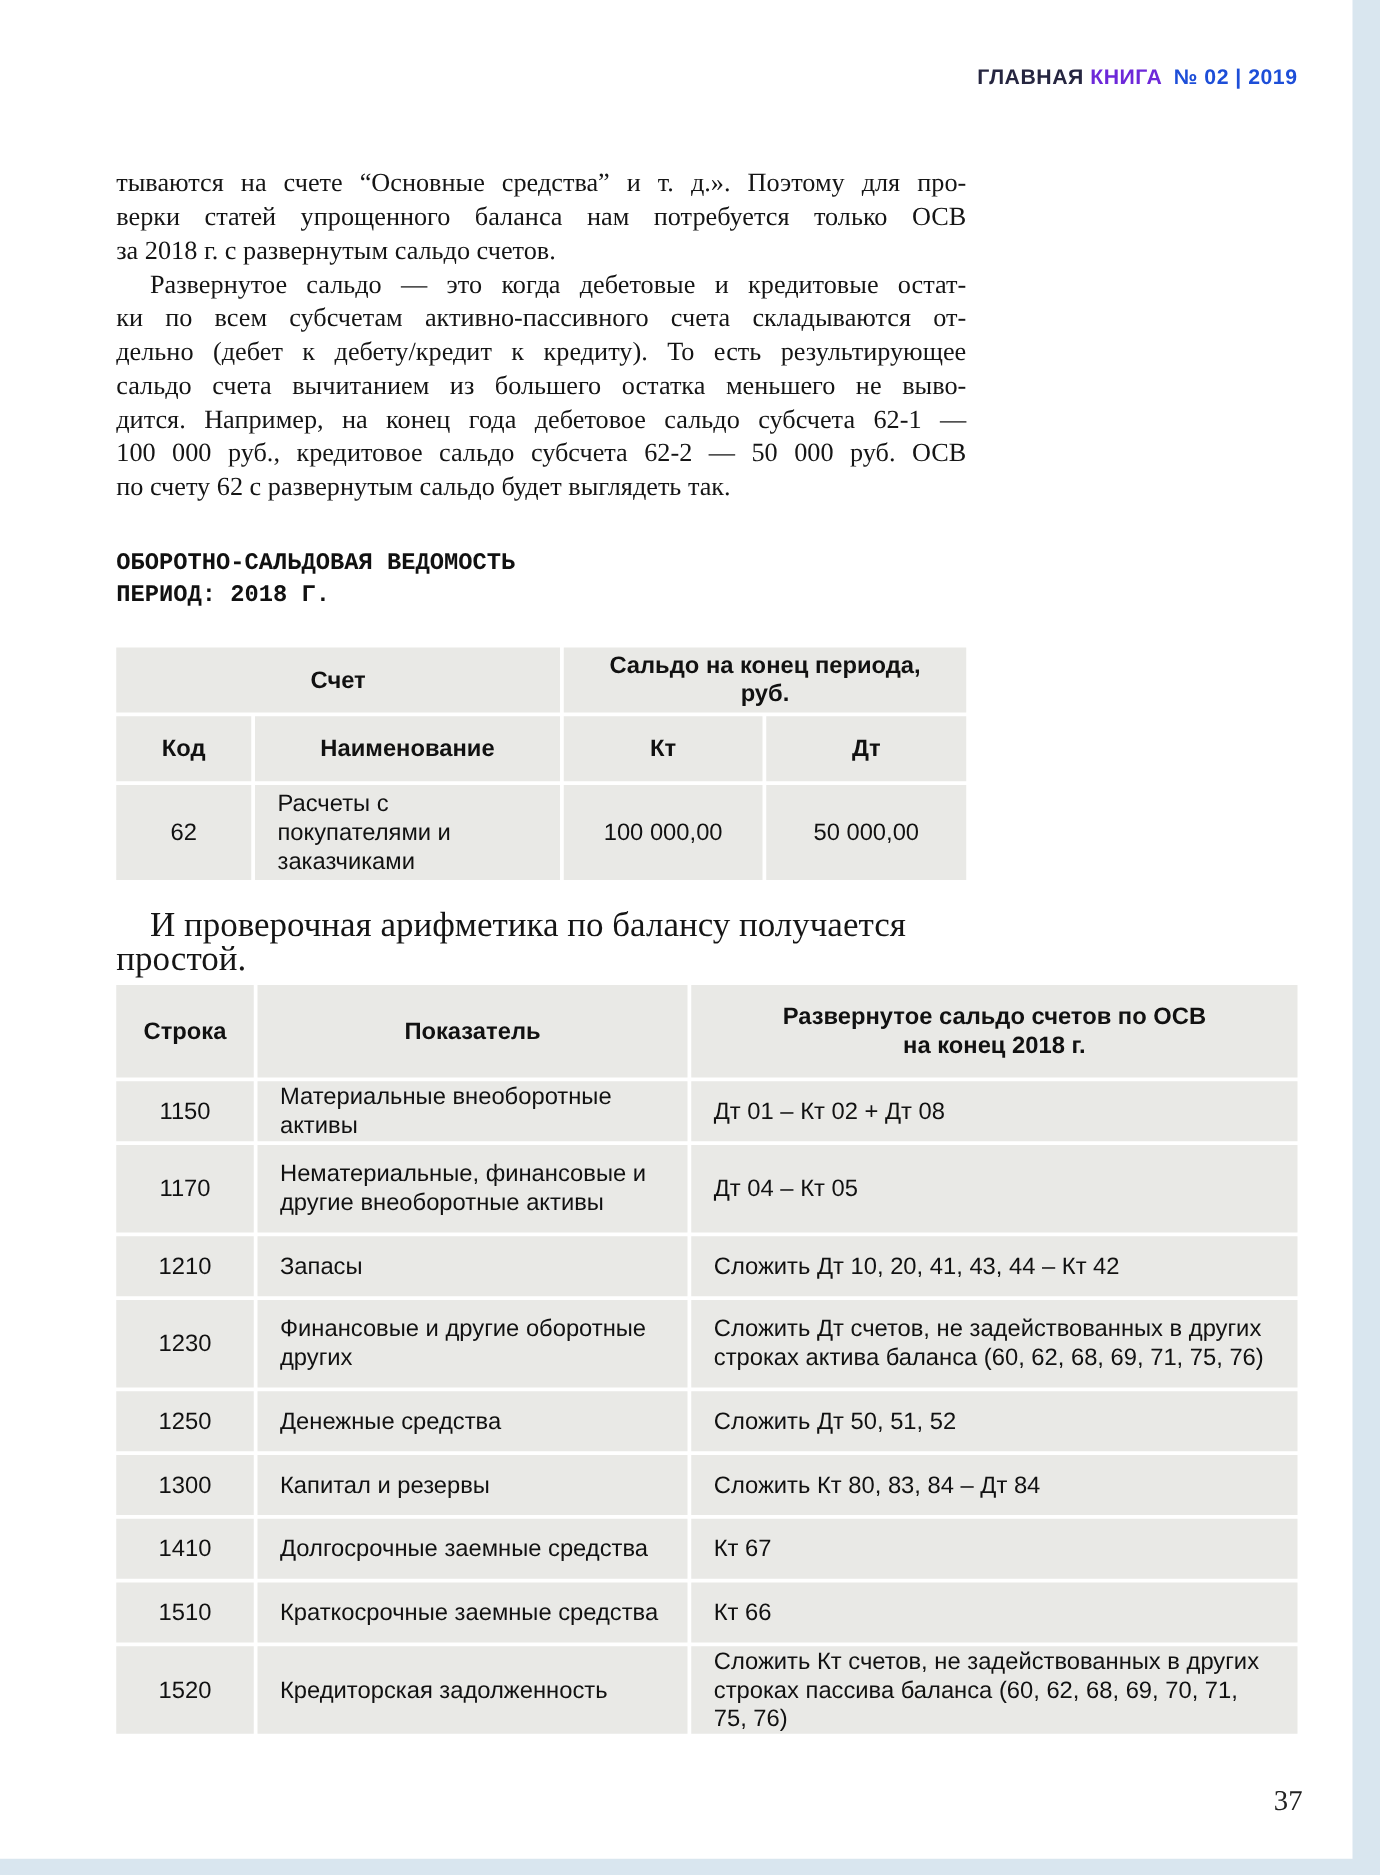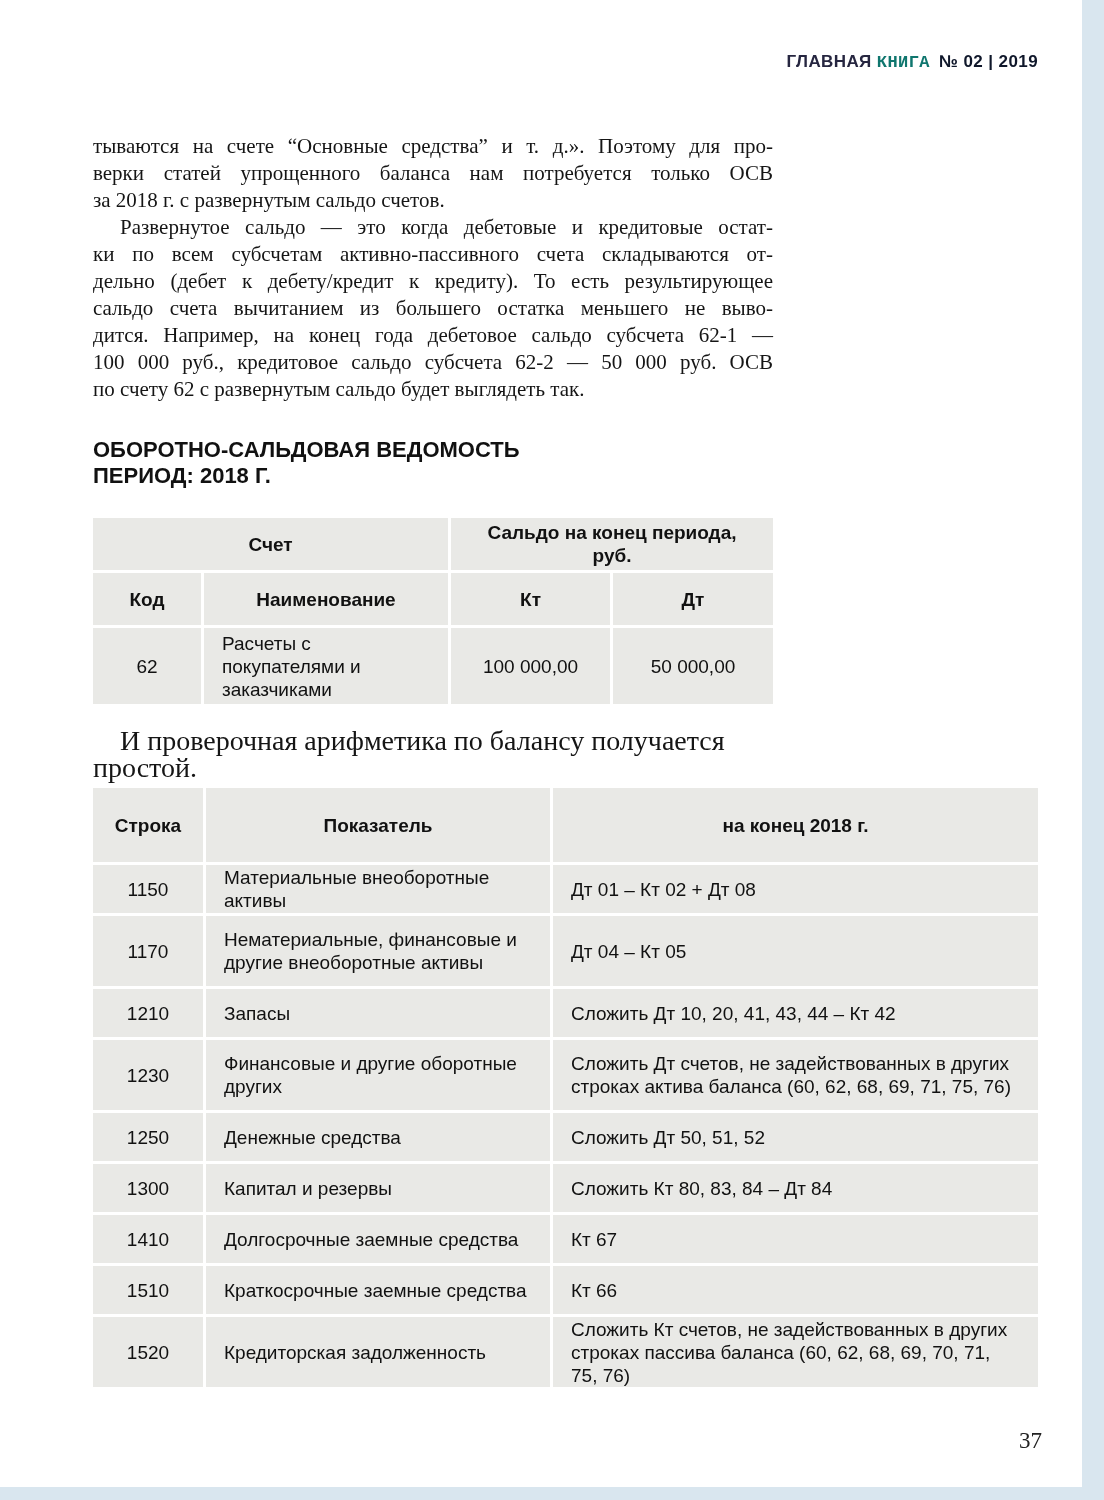--- a/index.html
+++ b/index.html
@@ -23,36 +23,36 @@
   }
   
   .header-bar {
     position: absolute; top: 52px; right: 66px;
     font-family: "Liberation Sans", sans-serif;
     font-weight: bold; font-size: 17px;
     letter-spacing: 0.4px;
     white-space: nowrap;
   }
   .brand-dark   { color: #262640; text-align: center; }
-  .brand-purple { color: #0f766e; font-family: Liberation Mono, monospace; }
-  .issue        { color: #0f172a; margin-left: 4px; }
+  .brand-purple { color: #6d28d9; }
+  .issue        { color: #1d4ed8; margin-left: 4px; }
   
   .body-text {
     position: absolute; left: 93px; top: 133px;
     width: 680px;
     font-size: 21px; line-height: 27px;
   }
   .line { text-align: justify; text-align-last: justify; }
   .line.last { text-align: right; text-align-last: left; }
   .line.indent { text-indent: 27px; }
   
   .section-heading {
     position: absolute; left: 93px; top: 437px;
-    font-family: Liberation Sans, sans-serif;
-    font-weight: bold; font-size: 22px; line-height: 26px;
+    font-family: Liberation Mono, monospace;
+    font-weight: bold; font-size: 19px; line-height: 26px;
     color: #111111;
   }
   
   .grid-table {
     position: absolute; left: 93px;
     display: grid; gap: 3px;
     font-family: "Liberation Sans", sans-serif;
     font-size: 19px; line-height: 23px;
     color: #111111;
     background: transparent;
@@ -134,20 +134,21 @@
     <div class="cell center">50 000,00</div>
   </div>
 
   <div class="mid-text">И проверочная арифметика по балансу получается простой.</div>
 
   <div class="grid-table table2">
     <div class="cell th">Строка</div>
     <div class="cell th">Показатель</div>
     <div class="cell th">
       <div>
+        <div>Развернутое сальдо счетов по ОСВ</div>
         <div>на конец 2018 г.</div>
       </div>
     </div>
 
     <div class="cell center">1150</div>
     <div class="cell left">Материальные внеоборотные активы</div>
     <div class="cell left">Дт 01 – Кт 02 + Дт 08</div>
 
     <div class="cell center">1170</div>
     <div class="cell left">Нематериальные, финансовые и другие внеоборотные активы</div>

